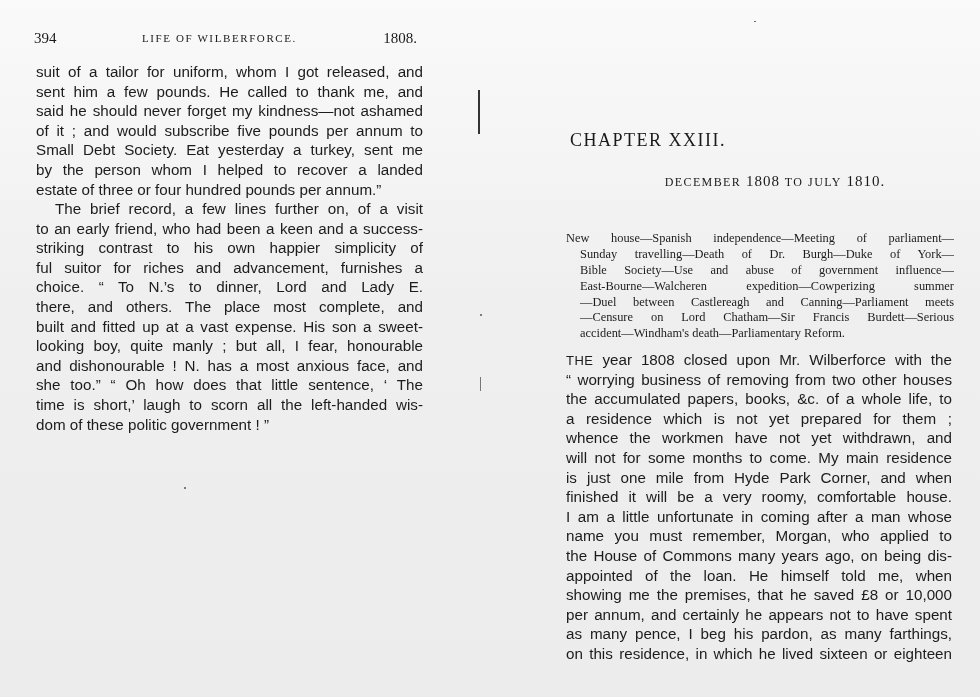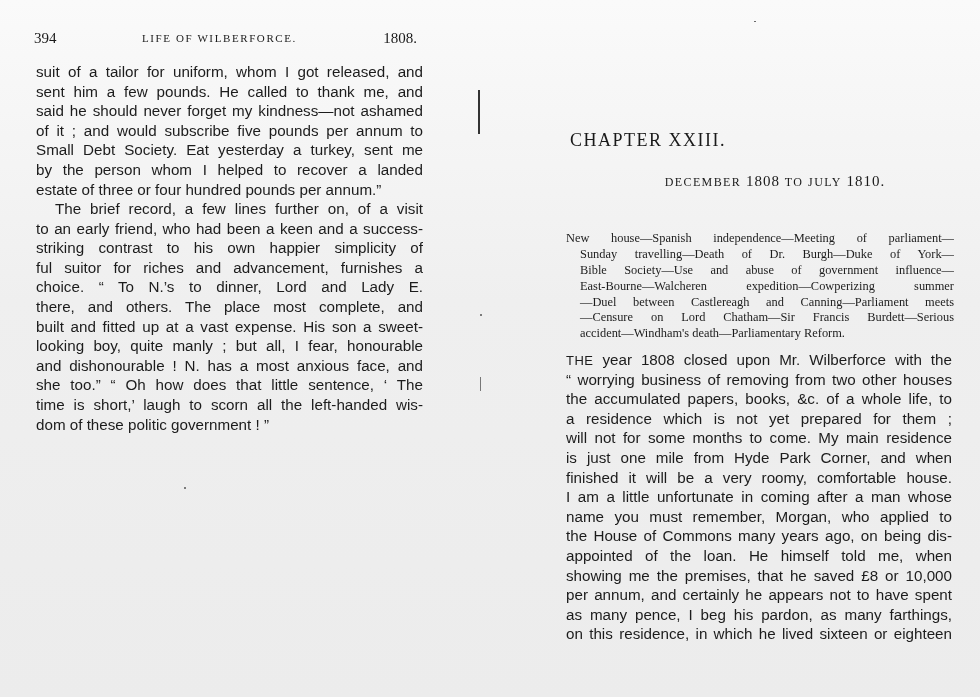--- a/index.html
+++ b/index.html
@@ -249,20 +249,21 @@
       <span class="line hang">—Duel between Castlereagh and Canning—Parliament meets</span>
       <span class="line hang">—Censure on Lord Chatham—Sir Francis Burdett—Serious</span>
       <span class="line hang last">accident—Windham's death—Parliamentary Reform.</span>
     </div>
 
     <div class="body-text right-text">
       <span class="line"><span class="small-caps">The</span><span> year 1808 closed upon Mr. Wilberforce with the</span></span>
       <span class="line">“ worrying business of removing from two other houses</span>
       <span class="line">the accumulated papers, books, &amp;c. of a whole life, to</span>
       <span class="line">a residence which is not yet prepared for them ;</span>
+      <span class="line">whence the workmen have not yet withdrawn, and</span>
       <span class="line">will not for some months to come.  My main residence</span>
       <span class="line">is just one mile from Hyde Park Corner, and when</span>
       <span class="line">finished it will be a very roomy, comfortable house.</span>
       <span class="line">I am a little unfortunate in coming after a man whose</span>
       <span class="line">name you must remember, Morgan, who applied to</span>
       <span class="line">the House of Commons many years ago, on being dis-</span>
       <span class="line">appointed of the loan.  He himself told me, when</span>
       <span class="line">showing me the premises, that he saved £8 or 10,000</span>
       <span class="line">per annum, and certainly he appears not to have spent</span>
       <span class="line">as many pence, I beg his pardon, as many farthings,</span>

